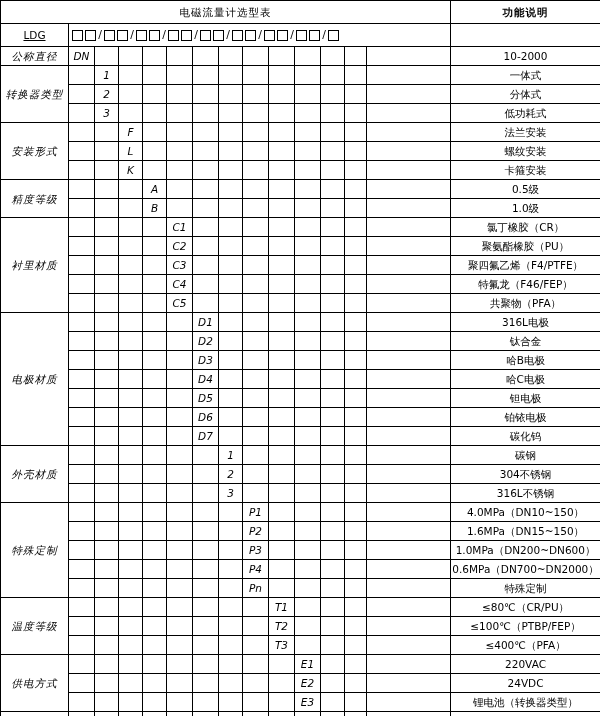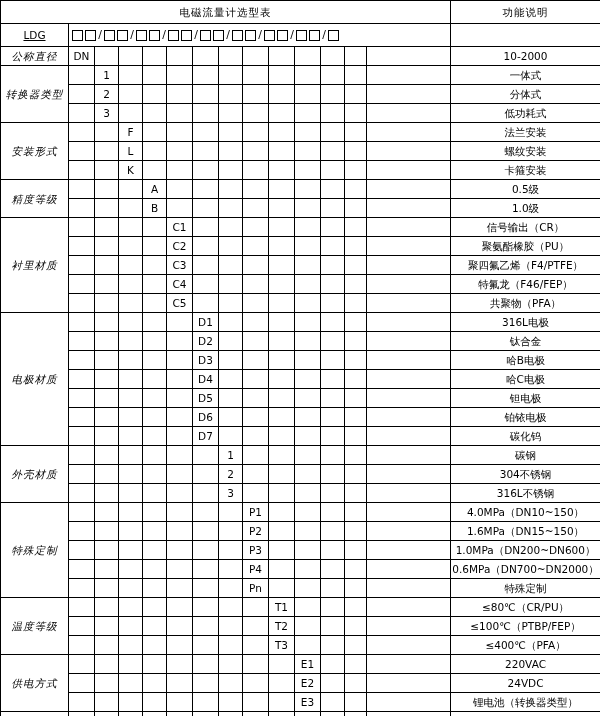--- a/index.html
+++ b/index.html
@@ -36,20 +36,21 @@
   .cat{
     font-size:12px;
     letter-spacing:1px;
     font-style:italic;
   }
   .desc{
     font-size:11px;
   }
   .code{
     font-size:10.5px;
+    font-style:italic;
   }
   .model-cell{
     font-size:11px;
     text-align:left;
     padding-left:4px;
   }
   .boxrow{
     display:flex;
     align-items:center;
     height:16px;
@@ -88,21 +89,21 @@
       <col style="width:26px">
       <col style="width:26px">
       <col style="width:24px">
       <col style="width:22px">
       <col style="width:84px">
       <col style="width:150px">
     </colgroup>
     <tbody id="tbody">
         <tr>
           <td class="title" colspan="14" style="height:22px;border-bottom:1px solid #000;">电磁流量计选型表</td>
-          <td class="title" style="height:22px;">功能说明</td>
+          <td class="title" style="height:22px;font-weight:bold;">功能说明</td>
         </tr>
         <tr>
           <td class="model-cell" style="height:22px;text-decoration:underline;">LDG</td>
           <td colspan="13" style="height:22px;">
             <div class="boxrow">
               <span class="bx"></span>
               <span class="bx"></span>
               <span class="slash">/</span>
               <span class="bx"></span>
               <span class="bx"></span>
@@ -286,21 +287,21 @@
           <td class="blank"></td>
           <td class="code">C1</td>
           <td class="blank"></td>
           <td class="blank"></td>
           <td class="blank"></td>
           <td class="blank"></td>
           <td class="blank"></td>
           <td class="blank"></td>
           <td class="blank"></td>
           <td class="blank"></td>
-          <td class="desc">信号输出（CR）</td>
+          <td class="desc">氯丁橡胶（CR）</td>
         </tr>
         <tr>
           <td class="blank"></td>
           <td class="blank"></td>
           <td class="blank"></td>
           <td class="blank"></td>
           <td class="code">C2</td>
           <td class="blank"></td>
           <td class="blank"></td>
           <td class="blank"></td>

